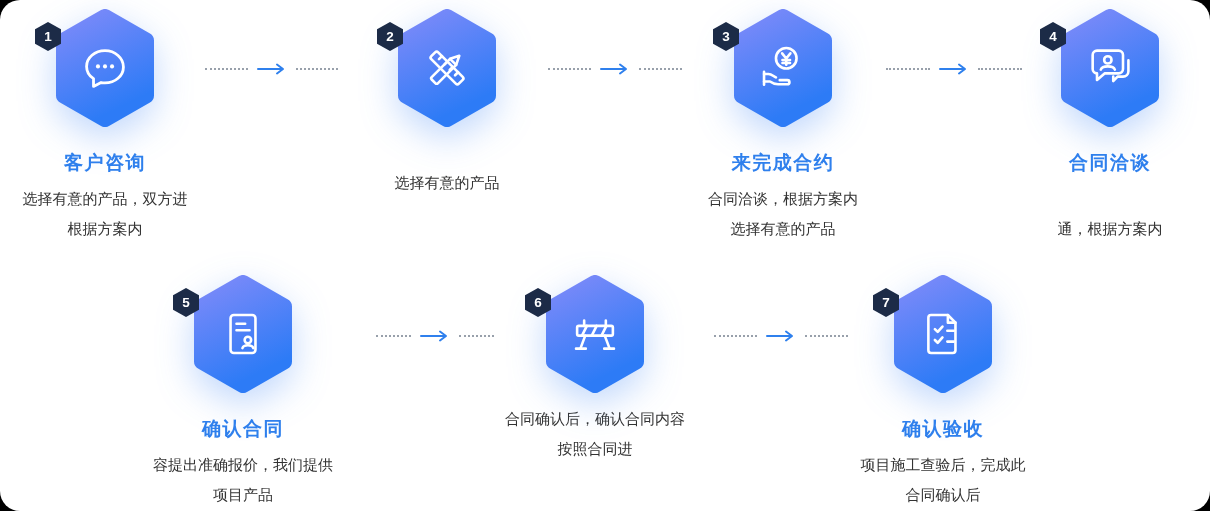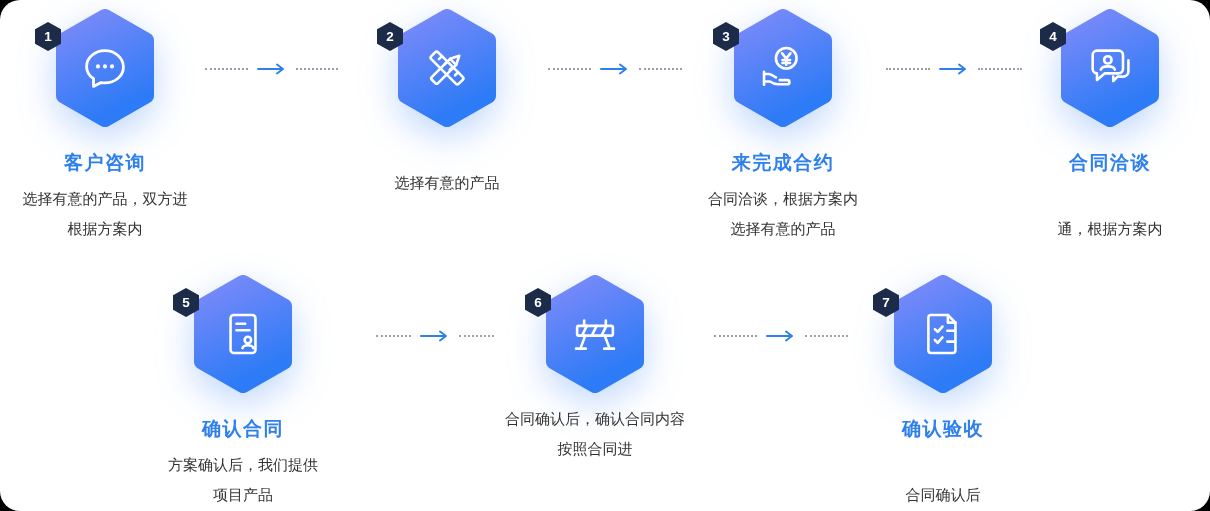--- a/index.html
+++ b/index.html
@@ -153,21 +153,21 @@
           <circle cx="28.5" cy="29.5" r="3"></circle>
           <path d="M23.5 37c1.2-3.4 8.8-3.4 10 0"></path>
         </g>
       </svg>
       <div class="num">
           <span>5</span>
         </div>
     </div>
     <div class="title">确认合同</div>
     <div class="desc">
-      <span>方案确认后，我们提供</span><br><span>项目产品</span>
+      <span>容提出准确报价，我们提供</span><br><span>项目产品</span>
     </div>
   </div>
 
   <div class="step" style="left:465px;top:272px;">
     <div class="hex-wrap">
       <svg class="hex" viewBox="0 0 112 124">
         <path d="M56 11 L97 34.5 V89.5 L56 113 L15 89.5 V34.5 Z" fill="url(#hexGrad)" stroke="url(#hexGrad)" stroke-width="16" stroke-linejoin="round"></path>
       </svg>
       <svg class="icon" viewBox="0 0 48 48">
         <g fill="none" stroke="#fff" stroke-width="2.4" stroke-linecap="round" stroke-linejoin="round">
@@ -199,21 +199,21 @@
           <path d="M16.5 19.5l2.6 2.6 4.4-5M28 21h6"></path>
           <path d="M16.5 29.5l2.6 2.6 4.4-5M28 31h6"></path>
         </g>
       </svg>
       <div class="num">
           <span>7</span>
         </div>
     </div>
     <div class="title">确认验收</div>
     <div class="desc">
-      <br><span>合同确认后</span>
+      <span>项目施工查验后，完成此</span><br><span>合同确认后</span>
     </div>
   </div>
 
   <div class="connector" style="left:205px;top:63px;width:133px;">
     <span class="dots"></span>
     <svg class="arrow" viewBox="0 0 30 12">
         <path d="M1 6h24M20 1.5L26 6l-6 4.5" fill="none" stroke="#2F80ED" stroke-width="2" stroke-linecap="round" stroke-linejoin="round"></path>
       </svg>
     <span class="dots"></span>
   </div>

